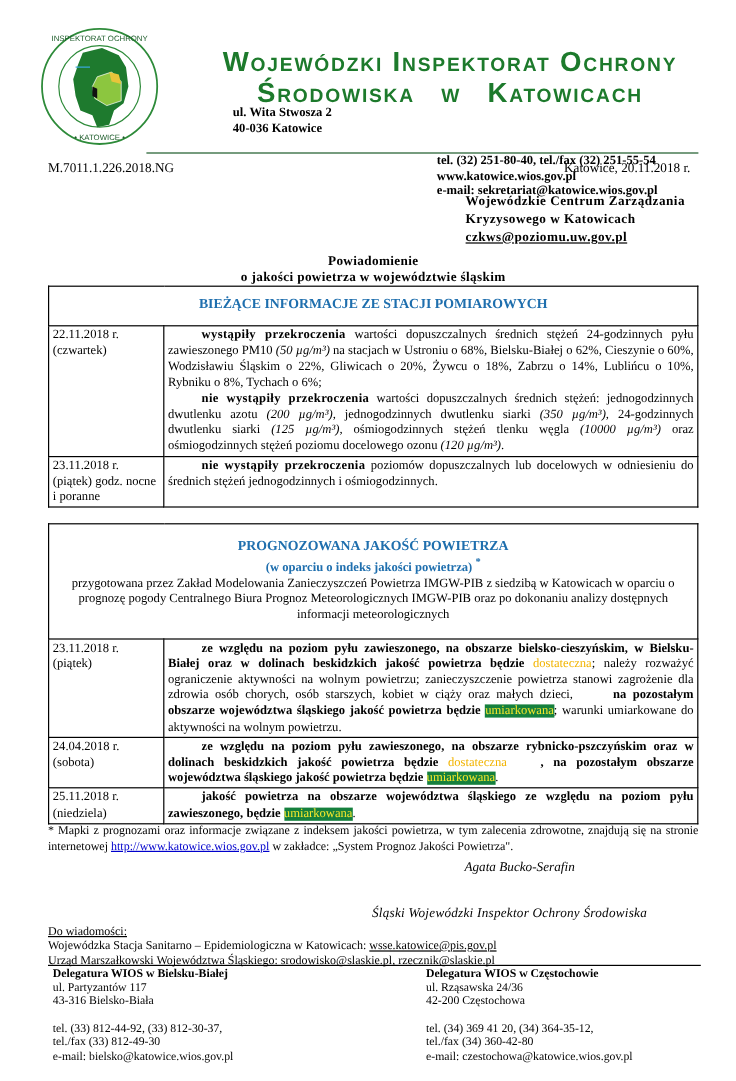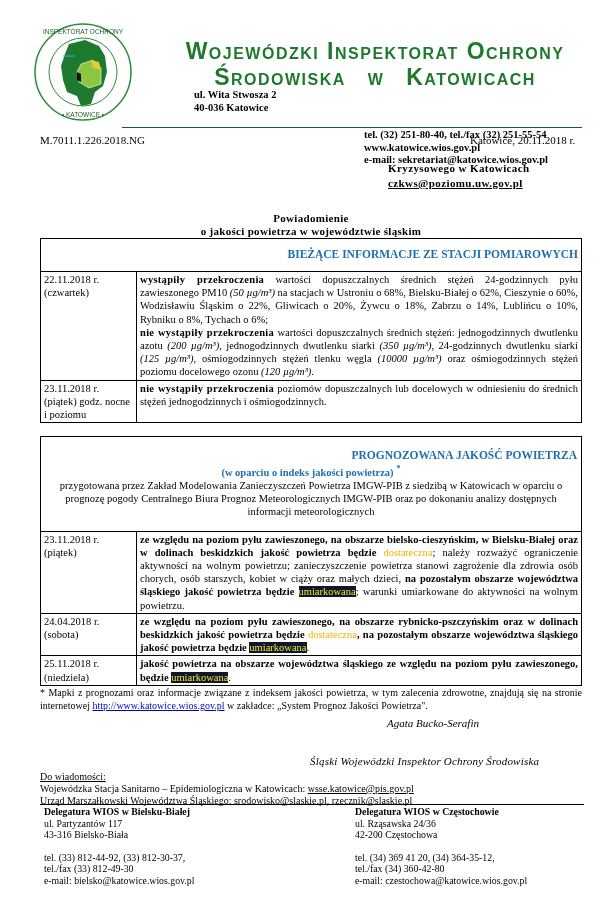--- a/index.html
+++ b/index.html
@@ -24,26 +24,26 @@
   .recipient { left:388px; top:161px; font-size:11px; font-weight:bold; line-height:15px; letter-spacing:0.4px; }
   .recipient .u { text-decoration:underline; }
   .notice { left:40px; width:542px; text-align:center; font-size:11px; font-weight:bold; letter-spacing:0.3px; }
   .notice1 { top:212px; }
   .notice2 { top:225px; }
   
   table.box { position:absolute; left:40px; width:542px; border-collapse:collapse; font-size:10.5px; line-height:13.2px; }
   table.box td { border:1.3px solid #000; vertical-align:top; padding:1px 3px; }
   table.box td.datecol { width:89px; }
   table.box td.txt { text-align:justify; }
-  .sect-head { text-align:right; color:#1f6fae; font-weight:bold; font-size:11.5px; }
+  .sect-head { text-align:center; color:#1f6fae; font-weight:bold; font-size:11.5px; }
   .blue { color:#1f6fae; font-weight:bold; }
-  .b { font-weight:bold; }
+  .b { font-weight:bold;margin-left:28px; }
   .i { font-style:italic; }
   .dost { color:#f2b400; font-weight:normal; }
-  .umiar { color:#f5e62c; background:#0f172a; font-weight:normal; }
+  .umiar { color:#f5e62c; background:#15803d; font-weight:normal; }
   .wide { letter-spacing:0.3px; }
   .foot-note { left:40px; width:542px; top:686px; font-size:10px; line-height:13px; text-align:justify; }
   .link { color:#0000cc; text-decoration:underline; }
   .sign-name { left:387px; top:717px; font-size:11px; font-style:italic; }
   .sign-title { left:310px; top:755px; font-size:11px; font-style:italic; letter-spacing:0.2px; }
   .cc { left:40px; top:771px; font-size:10px; line-height:12px; }
   .cc .head { text-decoration:underline; }
   .cc .u { text-decoration:underline; }
   .foot-rule { left:40px; top:804px; width:544px; height:0; border-top:1px solid #000; }
   .deleg { top:806px; font-size:9.8px; line-height:11.5px; }
@@ -78,20 +78,21 @@
   <div>tel. (32) 251-80-40,  tel./fax (32) 251-55-54</div>
   <div>www.katowice.wios.gov.pl</div>
   <div>e-mail: sekretariat@katowice.wios.gov.pl</div>
 </div>
 <div class="abs hdr-rule"></div>
 
 <div class="abs small refno">M.7011.1.226.2018.NG</div>
 <div class="abs small placedate">Katowice, 20.11.2018 r.</div>
 
 <div class="abs recipient">
+  <div>Wojewódzkie Centrum Zarządzania</div>
   <div>Kryzysowego w Katowicach</div>
   <div class="u">czkws@poziomu.uw.gov.pl</div>
 </div>
 
 <div class="abs notice notice1">Powiadomienie</div>
 <div class="abs notice notice2">o jakości powietrza w województwie śląskim</div>
 
 <table class="box" style="top:238px;">
   <tbody>
       <tr>
@@ -103,21 +104,21 @@
       <div>(czwartek)</div>
     </td>
     <td class="txt">
       <span class="b wide">wystąpiły przekroczenia</span><span> wartości dopuszczalnych średnich stężeń 24-godzinnych pyłu zawieszonego PM10 </span><span class="i">(50 µg/m³)</span><span> na stacjach w Ustroniu o 68%, Bielsku-Białej o 62%, Cieszynie o 60%, Wodzisławiu Śląskim o 22%, Gliwicach o 20%, Żywcu o 18%, Zabrzu o 14%, Lublińcu o 10%, Rybniku o 8%, Tychach o 6%;</span><br>
       <span class="b wide">nie wystąpiły przekroczenia</span><span> wartości dopuszczalnych średnich stężeń: jednogodzinnych dwutlenku azotu </span><span class="i">(200 µg/m³)</span><span>, jednogodzinnych dwutlenku siarki </span><span class="i">(350 µg/m³)</span><span>, 24-godzinnych dwutlenku siarki </span><span class="i">(125 µg/m³)</span><span>, ośmiogodzinnych stężeń tlenku węgla </span><span class="i">(10000 µg/m³)</span><span> oraz ośmiogodzinnych stężeń poziomu docelowego ozonu </span><span class="i">(120 µg/m³)</span><span>.</span>
     </td>
   </tr>
   <tr>
     <td class="datecol" style="height:38px;">
       <div>23.11.2018 r.</div>
-      <div>(piątek) godz. nocne i poziomu</div>
+      <div>(piątek) godz. nocne i poranne</div>
     </td>
     <td class="txt">
       <span class="b wide">nie wystąpiły przekroczenia</span><span> poziomów dopuszczalnych lub docelowych w odniesieniu do średnich stężeń jednogodzinnych i ośmiogodzinnych.</span>
     </td>
   </tr>
 </tbody>
   </table>
 
 <table class="box" style="top:436px;">
   <tbody>

